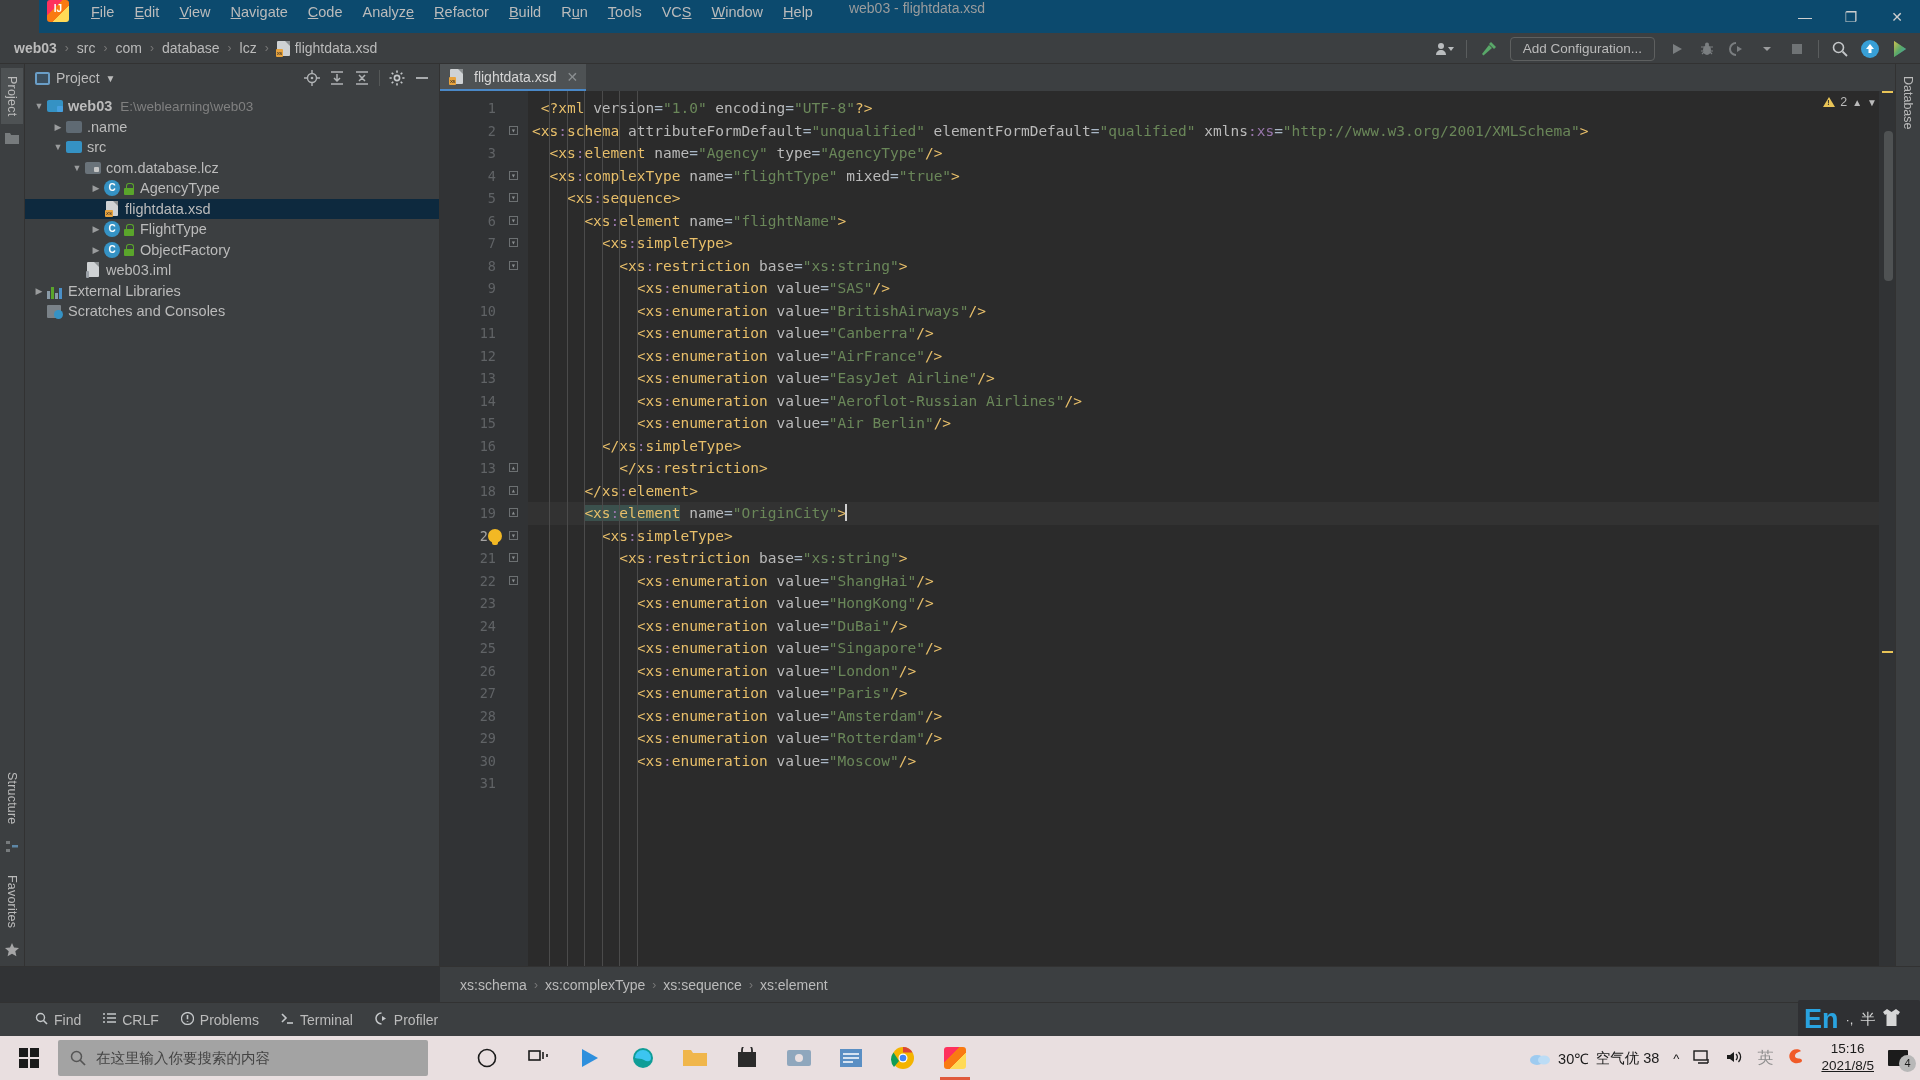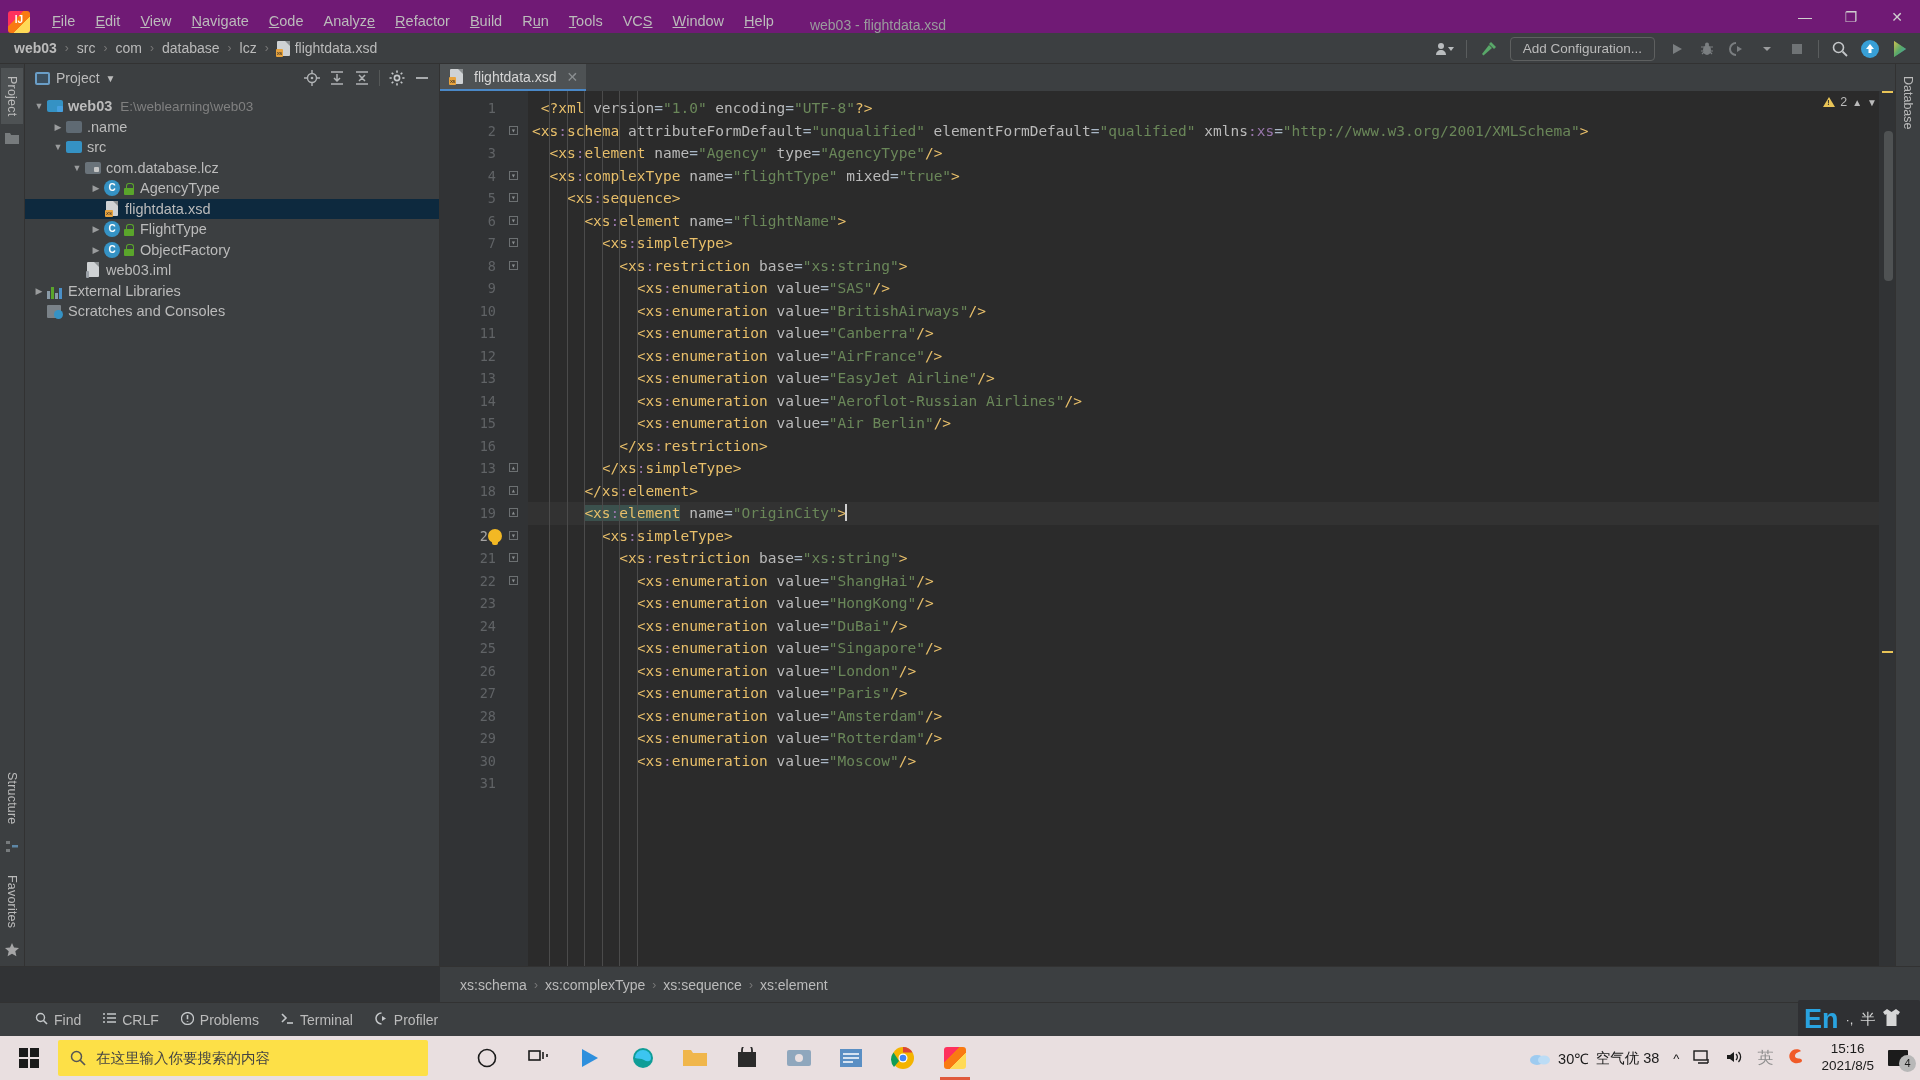--- a/index.html
+++ b/index.html
@@ -8,22 +8,22 @@
     font-family:"Liberation Sans", sans-serif;
     background:#3c3f41;
     color:#bbbbbb;
     font-size:14px;
     -webkit-font-smoothing:antialiased;
   }
   #app { position:relative; width:1920px; height:1080px; }
 
   
   .menubar {
-    height:33px; background:#701a75; display:flex; align-items:flex-end;
-    padding-left:8px; position:relative;
+    height:33px; background:#0c4a6e; display:flex; align-items:flex-start;
+    padding-left:8px; position:relative;margin-left:39px;
   }
   .logo {
     width:22px; height:22px; margin-right:12px; border-radius:3px;
     background:linear-gradient(135deg,#fe315d 0%,#fe315d 35%,#f97a12 36%,#f97a12 62%,#ffda57 63%,#ffda57 100%);
     position:relative; flex:0 0 auto;
   }
   .logo:after{
     content:"IJ"; position:absolute; left:0; right:0; top:3px; text-align:center;
     font-size:10px; font-weight:bold; color:#fff; font-family:"Liberation Sans",sans-serif;
   }
@@ -227,21 +227,21 @@
 
   
   .taskbar {
     position:absolute; left:0; bottom:0; width:1920px; height:44px;
     background:#e9dfe0; display:flex; align-items:center;
   }
   .start { width:58px;height:44px;display:flex;align-items:center;justify-content:center; }
   .start-sq { display:grid; grid-template-columns:9px 9px; grid-template-rows:9px 9px; gap:2.5px; }
   .start-sq i { background:#1b1b1b; display:block; }
   .search-box {
-    width:370px;height:36px;background:#fde047;border-radius:2px;display:flex;align-items:center;
+    width:370px;height:36px;background:#a3a3a3;border-radius:2px;display:flex;align-items:center;
     padding-left:12px;gap:10px;color:#444;font-size:14.5px;
   }
   .tbicons { display:flex; align-items:center; gap:2px; margin-left:34px; }
   .tbi { width:50px;height:44px;display:flex;align-items:center;justify-content:center;position:relative; }
   .tbi.active:after{content:"";position:absolute;bottom:0;left:10px;right:10px;height:3px;background:#e0593c;}
   .tray { position:absolute; right:0; display:flex; align-items:center; gap:14px; padding-right:12px; color:#1b1b1b; font-size:14.5px; }
   .clock { text-align:center; line-height:1.25; font-size:13.5px; }
   .notif-sq { width:20px;height:16px;background:#1b1b1b;border-radius:1px;position:relative; }
   .notif-badge{position:absolute;right:-8px;bottom:-6px;width:17px;height:17px;border-radius:50%;background:#b8b8b8;color:#1b1b1b;font-size:11px;text-align:center;line-height:17px;}
 </style>
@@ -614,22 +614,22 @@
             <div class="cline"><span style="white-space:pre">      </span><span class="t-tag">&lt;xs</span><span class="t-ns">:</span><span class="t-tag">element </span><span class="t-attr">name</span><span class="t-punc">=</span><span class="t-val">"flightName"</span><span class="t-tag">&gt;</span></div>
             <div class="cline"><span style="white-space:pre">        </span><span class="t-tag">&lt;xs</span><span class="t-ns">:</span><span class="t-tag">simpleType&gt;</span></div>
             <div class="cline"><span style="white-space:pre">          </span><span class="t-tag">&lt;xs</span><span class="t-ns">:</span><span class="t-tag">restriction </span><span class="t-attr">base</span><span class="t-punc">=</span><span class="t-val">"xs:string"</span><span class="t-tag">&gt;</span></div>
             <div class="cline"><span style="white-space:pre">            </span><span class="t-tag">&lt;xs</span><span class="t-ns">:</span><span class="t-tag">enumeration </span><span class="t-attr">value</span><span class="t-punc">=</span><span class="t-val">"SAS"</span><span class="t-tag">/&gt;</span></div>
             <div class="cline"><span style="white-space:pre">            </span><span class="t-tag">&lt;xs</span><span class="t-ns">:</span><span class="t-tag">enumeration </span><span class="t-attr">value</span><span class="t-punc">=</span><span class="t-val">"BritishAirways"</span><span class="t-tag">/&gt;</span></div>
             <div class="cline"><span style="white-space:pre">            </span><span class="t-tag">&lt;xs</span><span class="t-ns">:</span><span class="t-tag">enumeration </span><span class="t-attr">value</span><span class="t-punc">=</span><span class="t-val">"Canberra"</span><span class="t-tag">/&gt;</span></div>
             <div class="cline"><span style="white-space:pre">            </span><span class="t-tag">&lt;xs</span><span class="t-ns">:</span><span class="t-tag">enumeration </span><span class="t-attr">value</span><span class="t-punc">=</span><span class="t-val">"AirFrance"</span><span class="t-tag">/&gt;</span></div>
             <div class="cline"><span style="white-space:pre">            </span><span class="t-tag">&lt;xs</span><span class="t-ns">:</span><span class="t-tag">enumeration </span><span class="t-attr">value</span><span class="t-punc">=</span><span class="t-val">"EasyJet Airline"</span><span class="t-tag">/&gt;</span></div>
             <div class="cline"><span style="white-space:pre">            </span><span class="t-tag">&lt;xs</span><span class="t-ns">:</span><span class="t-tag">enumeration </span><span class="t-attr">value</span><span class="t-punc">=</span><span class="t-val">"Aeroflot-Russian Airlines"</span><span class="t-tag">/&gt;</span></div>
             <div class="cline"><span style="white-space:pre">            </span><span class="t-tag">&lt;xs</span><span class="t-ns">:</span><span class="t-tag">enumeration </span><span class="t-attr">value</span><span class="t-punc">=</span><span class="t-val">"Air Berlin"</span><span class="t-tag">/&gt;</span></div>
+            <div class="cline"><span style="white-space:pre">        </span><span class="t-tag">&lt;/xs</span><span class="t-ns">:</span><span class="t-tag">simpleType&gt;</span></div>
             <div class="cline"><span style="white-space:pre">          </span><span class="t-tag">&lt;/xs</span><span class="t-ns">:</span><span class="t-tag">restriction&gt;</span></div>
-            <div class="cline"><span style="white-space:pre">        </span><span class="t-tag">&lt;/xs</span><span class="t-ns">:</span><span class="t-tag">simpleType&gt;</span></div>
             <div class="cline"><span style="white-space:pre">      </span><span class="t-tag">&lt;/xs</span><span class="t-ns">:</span><span class="t-tag">element&gt;</span></div>
             <div class="cline cur"><span style="white-space:pre">      </span><span class="t-tag hl-ident">&lt;xs</span><span class="t-ns hl-ident">:</span><span class="t-tag hl-ident">element</span><span class="t-attr"> name</span><span class="t-punc">=</span><span class="t-val">"OriginCity"</span><span class="t-tag">&gt;</span><span class="caret"></span></div>
             <div class="cline"><span style="white-space:pre">        </span><span class="t-tag">&lt;xs</span><span class="t-ns">:</span><span class="t-tag">simpleType&gt;</span></div>
             <div class="cline"><span style="white-space:pre">          </span><span class="t-tag">&lt;xs</span><span class="t-ns">:</span><span class="t-tag">restriction </span><span class="t-attr">base</span><span class="t-punc">=</span><span class="t-val">"xs:string"</span><span class="t-tag">&gt;</span></div>
             <div class="cline"><span style="white-space:pre">            </span><span class="t-tag">&lt;xs</span><span class="t-ns">:</span><span class="t-tag">enumeration </span><span class="t-attr">value</span><span class="t-punc">=</span><span class="t-val">"ShangHai"</span><span class="t-tag">/&gt;</span></div>
             <div class="cline"><span style="white-space:pre">            </span><span class="t-tag">&lt;xs</span><span class="t-ns">:</span><span class="t-tag">enumeration </span><span class="t-attr">value</span><span class="t-punc">=</span><span class="t-val">"HongKong"</span><span class="t-tag">/&gt;</span></div>
             <div class="cline"><span style="white-space:pre">            </span><span class="t-tag">&lt;xs</span><span class="t-ns">:</span><span class="t-tag">enumeration </span><span class="t-attr">value</span><span class="t-punc">=</span><span class="t-val">"DuBai"</span><span class="t-tag">/&gt;</span></div>
             <div class="cline"><span style="white-space:pre">            </span><span class="t-tag">&lt;xs</span><span class="t-ns">:</span><span class="t-tag">enumeration </span><span class="t-attr">value</span><span class="t-punc">=</span><span class="t-val">"Singapore"</span><span class="t-tag">/&gt;</span></div>
             <div class="cline"><span style="white-space:pre">            </span><span class="t-tag">&lt;xs</span><span class="t-ns">:</span><span class="t-tag">enumeration </span><span class="t-attr">value</span><span class="t-punc">=</span><span class="t-val">"London"</span><span class="t-tag">/&gt;</span></div>
             <div class="cline"><span style="white-space:pre">            </span><span class="t-tag">&lt;xs</span><span class="t-ns">:</span><span class="t-tag">enumeration </span><span class="t-attr">value</span><span class="t-punc">=</span><span class="t-val">"Paris"</span><span class="t-tag">/&gt;</span></div>
@@ -849,21 +849,21 @@
           </svg>
       </span>
       <span style="color:#8e8e8e;font-size:16px;">英</span>
       <span>
         <svg width="20" height="20" viewBox="0 0 20 20">
             <path d="M14 4a7 7 0 10-3 12c4 0 5-3 3-4s-6 0-6-3 4-4 6-5z" fill="#f05a28"></path>
           </svg>
       </span>
       <span class="clock">
         <span style="display:block;">15:16</span>
-        <span style="display:block;">2021/8/5</span>
+        <span style="display:block;text-decoration:underline;">2021/8/5</span>
       </span>
       <span style="position:relative;display:flex;align-items:center;">
         <span class="notif-sq"></span>
         <span class="notif-badge">4</span>
       </span>
     </div>
   </div>
 </div>
 
 </body></html>

